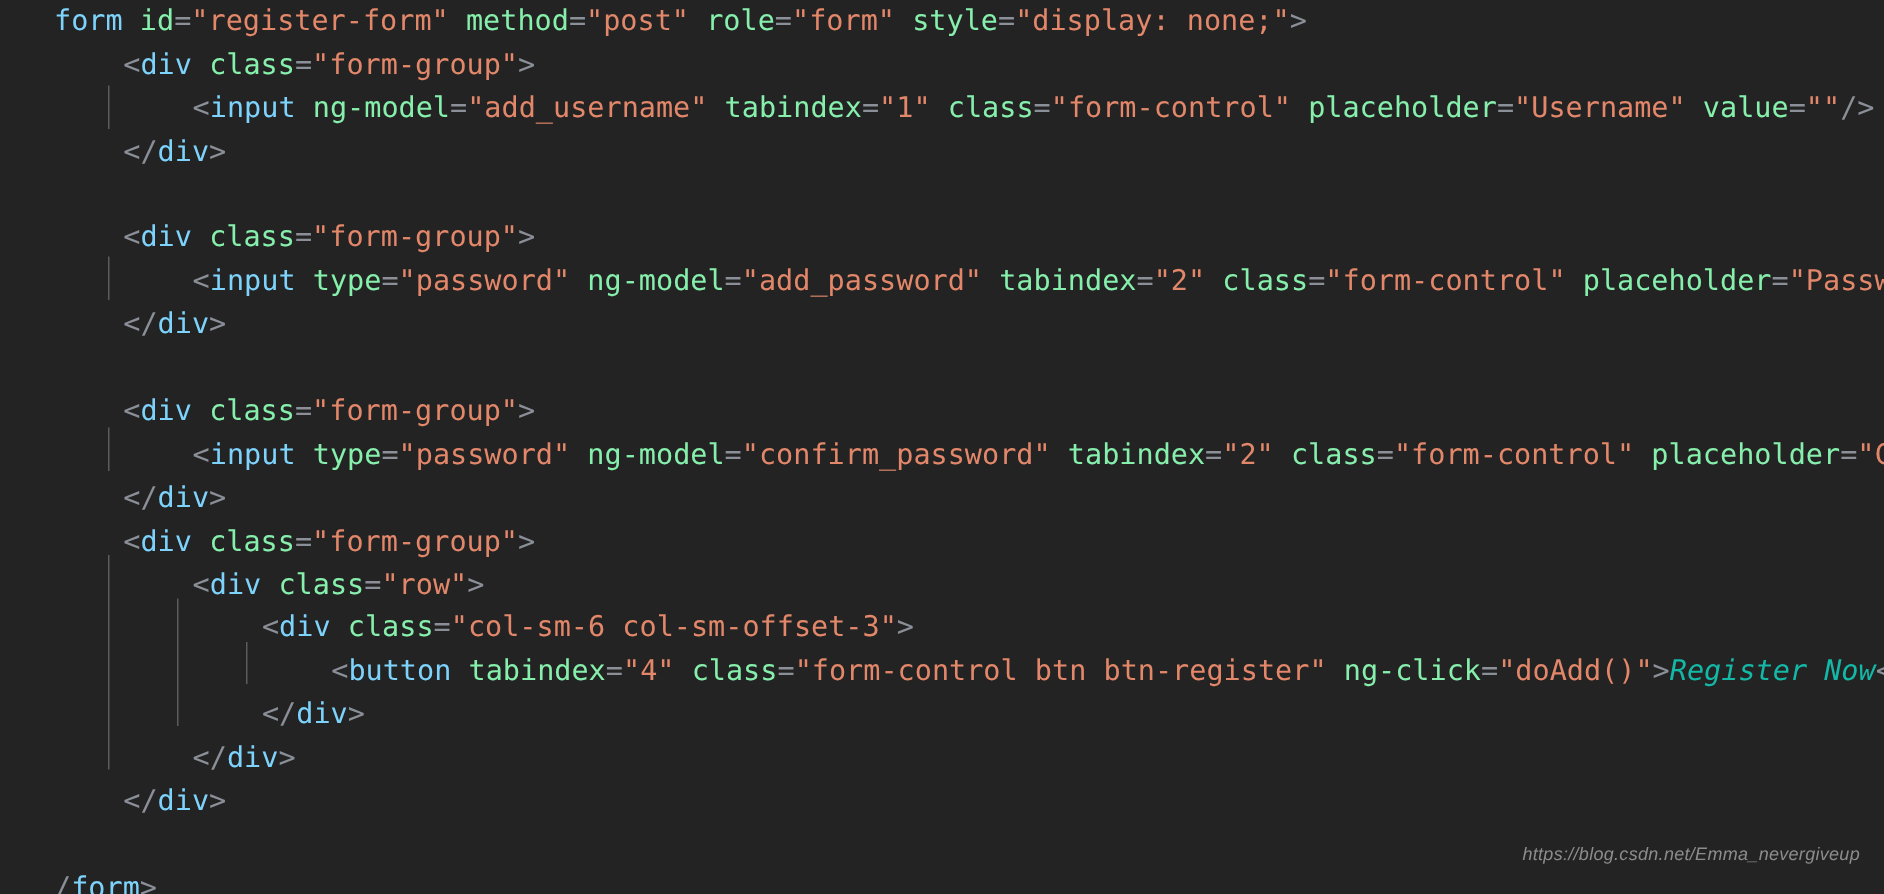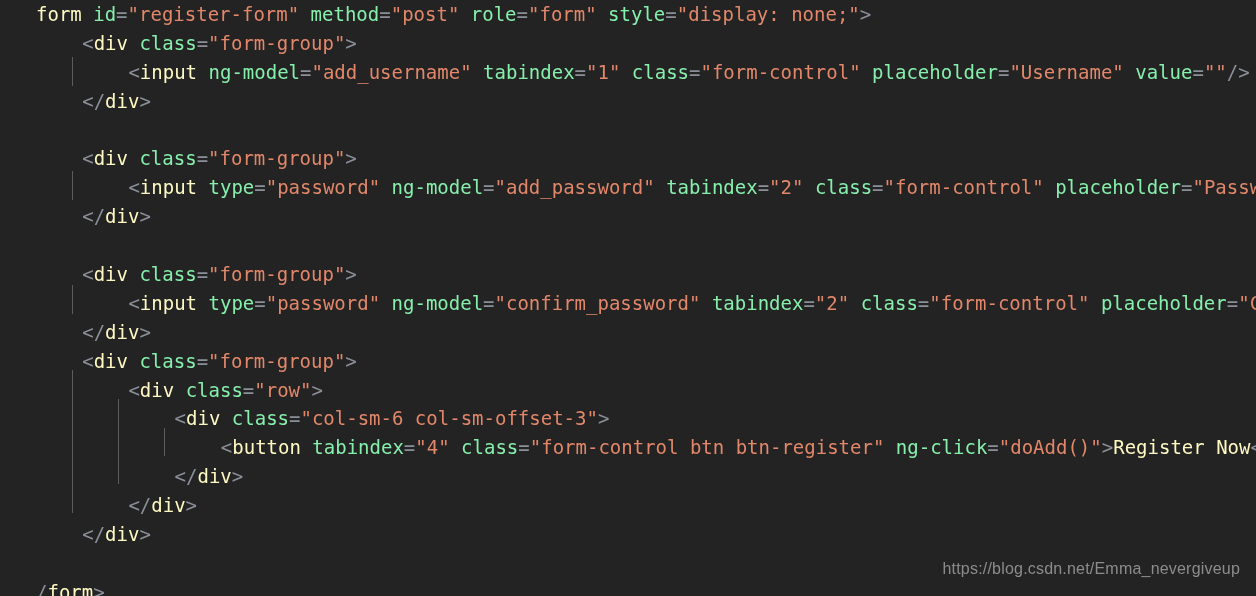--- a/index.html
+++ b/index.html
@@ -44,36 +44,37 @@
     position: absolute;
     width: 1px;
     background: #5c5c5c;
     top: 0;
     bottom: 0;
     pointer-events: none;
   }
 
   
   .punc   { color: #8a8f98; }   
-  .tag    { color: #fef9c3; }   
+  .tag    { color: #7dd3fc; }   
   .attr   { color: #86efac; }   
   .str    { color: #e2876a; }   
-  .text   { color: #fef9c3; }   
+  .text   { color: #14b8a6; font-style: italic; }   
   .blank  { color: transparent; }
 
   
   #watermark {
     position: absolute;
     right: 16px;
     bottom: 12px;
     color: #8c8c8c;
     font-family: "Liberation Sans", sans-serif;
-    font-size: 16px;
+    font-size: 12px;
     letter-spacing: 0.2px;
     user-select: none;
+    font-style: italic;
   }
 </style>
 </head>
 <body>
 
 <div id="editor">
 
   <div id="code"><div class="line" id="line-1" style="padding-left: 36px;"><span class="tag">form</span><span class="punc"> </span><span class="attr">id</span><span class="punc">=</span><span class="str">"register-form"</span><span class="punc"> </span><span class="attr">method</span><span class="punc">=</span><span class="str">"post"</span><span class="punc"> </span><span class="attr">role</span><span class="punc">=</span><span class="str">"form"</span><span class="punc"> </span><span class="attr">style</span><span class="punc">=</span><span class="str">"display: none;"</span><span class="punc">&gt;</span></div><div class="line" id="line-2" style="padding-left: 82.2px;"><span class="punc">&lt;</span><span class="tag">div</span><span class="punc"> </span><span class="attr">class</span><span class="punc">=</span><span class="str">"form-group"</span><span class="punc">&gt;</span></div><div class="line" id="line-3" style="padding-left: 128.4px;"><span class="punc">&lt;</span><span class="tag">input</span><span class="punc"> </span><span class="attr">ng-model</span><span class="punc">=</span><span class="str">"add_username"</span><span class="punc"> </span><span class="attr">tabindex</span><span class="punc">=</span><span class="str">"1"</span><span class="punc"> </span><span class="attr">class</span><span class="punc">=</span><span class="str">"form-control"</span><span class="punc"> </span><span class="attr">placeholder</span><span class="punc">=</span><span class="str">"Username"</span><span class="punc"> </span><span class="attr">value</span><span class="punc">=</span><span class="str">""</span><span class="punc">/&gt;</span></div><div class="line" id="line-4" style="padding-left: 82.2px;"><span class="punc">&lt;/</span><span class="tag">div</span><span class="punc">&gt;</span></div><div class="line" id="line-5" style="padding-left: 36px;"><span class="blank"> </span></div><div class="line" id="line-6" style="padding-left: 82.2px;"><span class="punc">&lt;</span><span class="tag">div</span><span class="punc"> </span><span class="attr">class</span><span class="punc">=</span><span class="str">"form-group"</span><span class="punc">&gt;</span></div><div class="line" id="line-7" style="padding-left: 128.4px;"><span class="punc">&lt;</span><span class="tag">input</span><span class="punc"> </span><span class="attr">type</span><span class="punc">=</span><span class="str">"password"</span><span class="punc"> </span><span class="attr">ng-model</span><span class="punc">=</span><span class="str">"add_password"</span><span class="punc"> </span><span class="attr">tabindex</span><span class="punc">=</span><span class="str">"2"</span><span class="punc"> </span><span class="attr">class</span><span class="punc">=</span><span class="str">"form-control"</span><span class="punc"> </span><span class="attr">placeholder</span><span class="punc">=</span><span class="str">"Password"</span></div><div class="line" id="line-8" style="padding-left: 82.2px;"><span class="punc">&lt;/</span><span class="tag">div</span><span class="punc">&gt;</span></div><div class="line" id="line-9" style="padding-left: 36px;"><span class="blank"> </span></div><div class="line" id="line-10" style="padding-left: 82.2px;"><span class="punc">&lt;</span><span class="tag">div</span><span class="punc"> </span><span class="attr">class</span><span class="punc">=</span><span class="str">"form-group"</span><span class="punc">&gt;</span></div><div class="line" id="line-11" style="padding-left: 128.4px;"><span class="punc">&lt;</span><span class="tag">input</span><span class="punc"> </span><span class="attr">type</span><span class="punc">=</span><span class="str">"password"</span><span class="punc"> </span><span class="attr">ng-model</span><span class="punc">=</span><span class="str">"confirm_password"</span><span class="punc"> </span><span class="attr">tabindex</span><span class="punc">=</span><span class="str">"2"</span><span class="punc"> </span><span class="attr">class</span><span class="punc">=</span><span class="str">"form-control"</span><span class="punc"> </span><span class="attr">placeholder</span><span class="punc">=</span><span class="str">"Confirm Password"</span></div><div class="line" id="line-12" style="padding-left: 82.2px;"><span class="punc">&lt;/</span><span class="tag">div</span><span class="punc">&gt;</span></div><div class="line" id="line-13" style="padding-left: 82.2px;"><span class="punc">&lt;</span><span class="tag">div</span><span class="punc"> </span><span class="attr">class</span><span class="punc">=</span><span class="str">"form-group"</span><span class="punc">&gt;</span></div><div class="line" id="line-14" style="padding-left: 128.4px;"><span class="punc">&lt;</span><span class="tag">div</span><span class="punc"> </span><span class="attr">class</span><span class="punc">=</span><span class="str">"row"</span><span class="punc">&gt;</span></div><div class="line" id="line-15" style="padding-left: 174.6px;"><span class="punc">&lt;</span><span class="tag">div</span><span class="punc"> </span><span class="attr">class</span><span class="punc">=</span><span class="str">"col-sm-6 col-sm-offset-3"</span><span class="punc">&gt;</span></div><div class="line" id="line-16" style="padding-left: 220.8px;"><span class="punc">&lt;</span><span class="tag">button</span><span class="punc"> </span><span class="attr">tabindex</span><span class="punc">=</span><span class="str">"4"</span><span class="punc"> </span><span class="attr">class</span><span class="punc">=</span><span class="str">"form-control btn btn-register"</span><span class="punc"> </span><span class="attr">ng-click</span><span class="punc">=</span><span class="str">"doAdd()"</span><span class="punc">&gt;</span><span class="text">Register Now</span><span class="punc">&lt;</span></div><div class="line" id="line-17" style="padding-left: 174.6px;"><span class="punc">&lt;/</span><span class="tag">div</span><span class="punc">&gt;</span></div><div class="line" id="line-18" style="padding-left: 128.4px;"><span class="punc">&lt;/</span><span class="tag">div</span><span class="punc">&gt;</span></div><div class="line" id="line-19" style="padding-left: 82.2px;"><span class="punc">&lt;/</span><span class="tag">div</span><span class="punc">&gt;</span></div><div class="line" id="line-20" style="padding-left: 36px;"><span class="blank"> </span></div><div class="line" id="line-21" style="padding-left: 36px;"><span class="punc">/</span><span class="tag">form</span><span class="punc">&gt;</span></div></div>
 
   <div id="guides">

